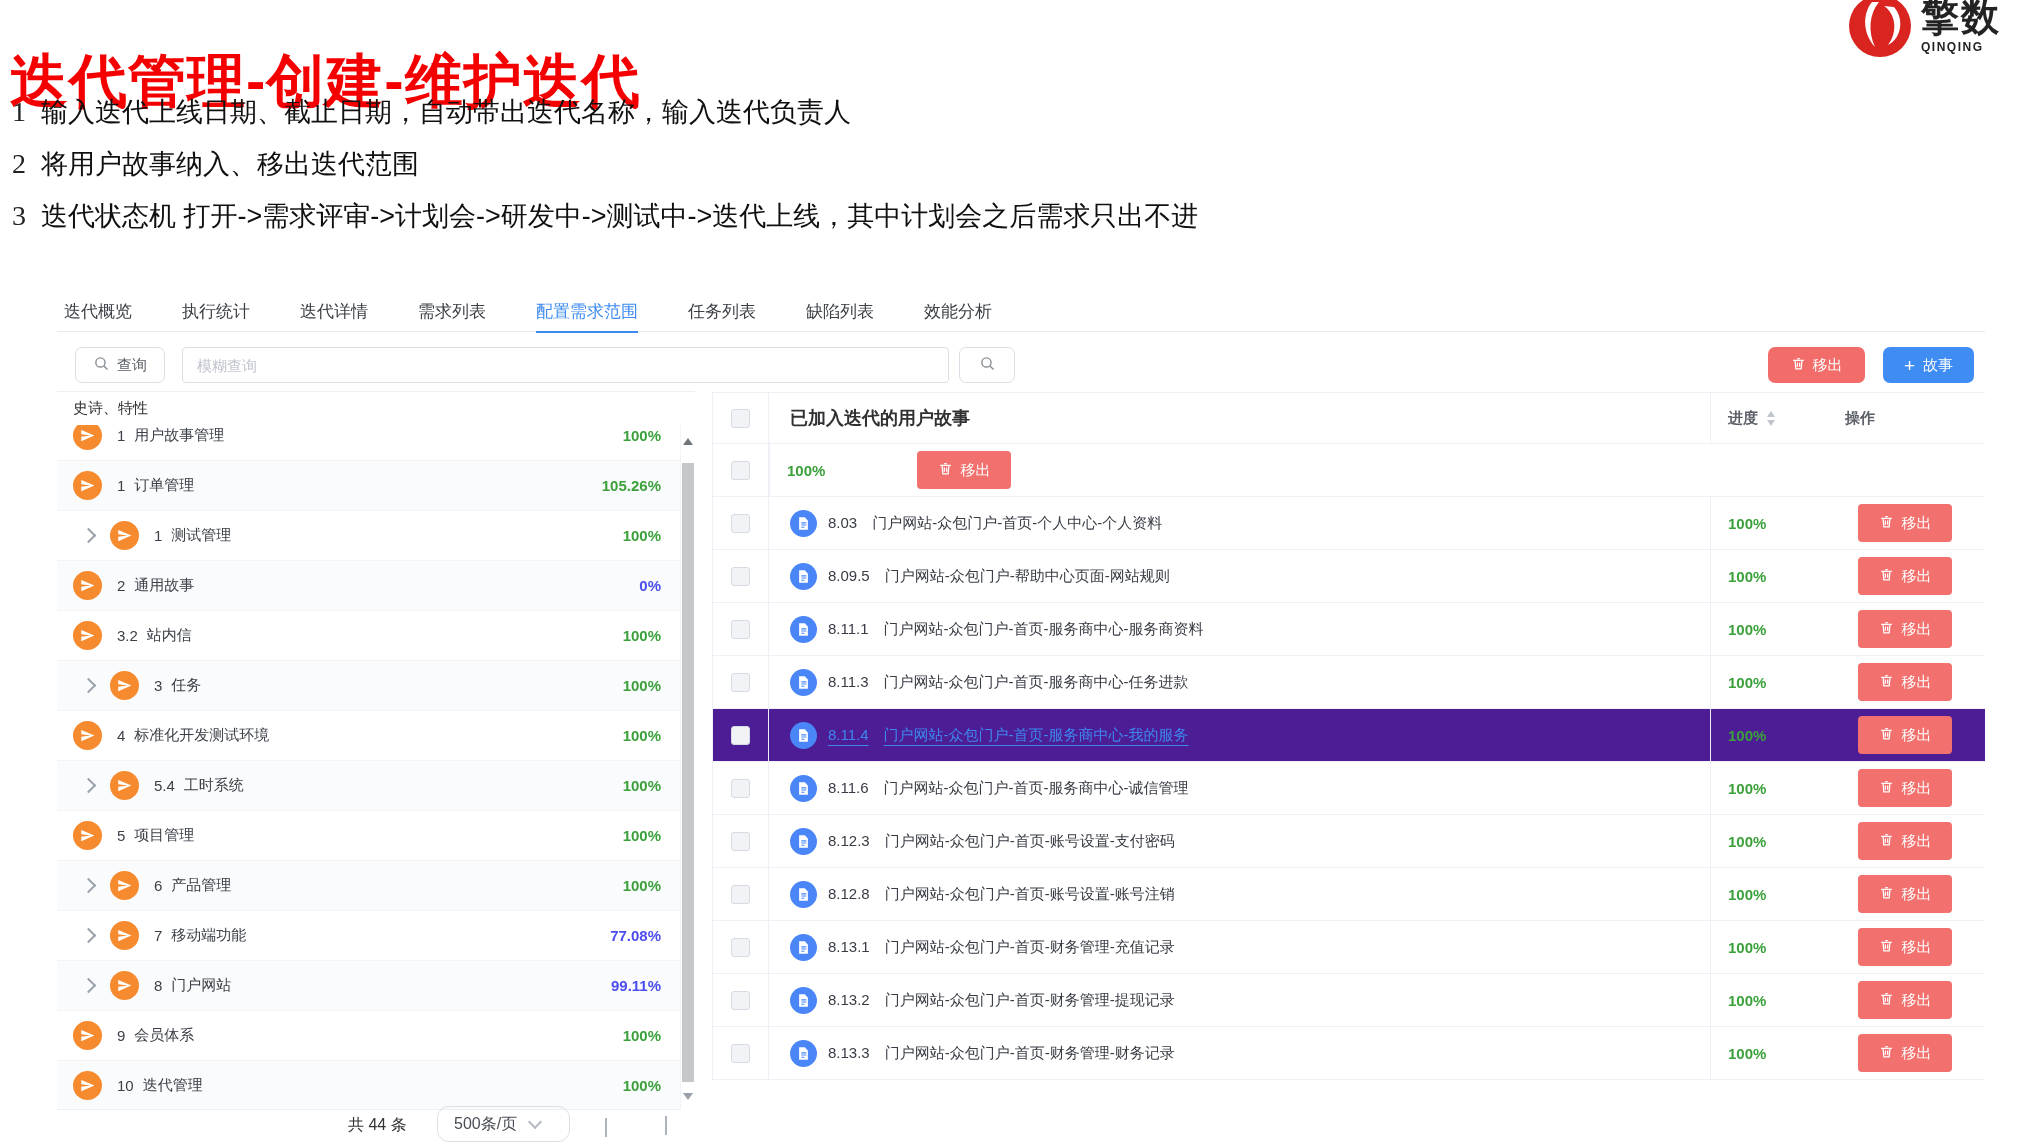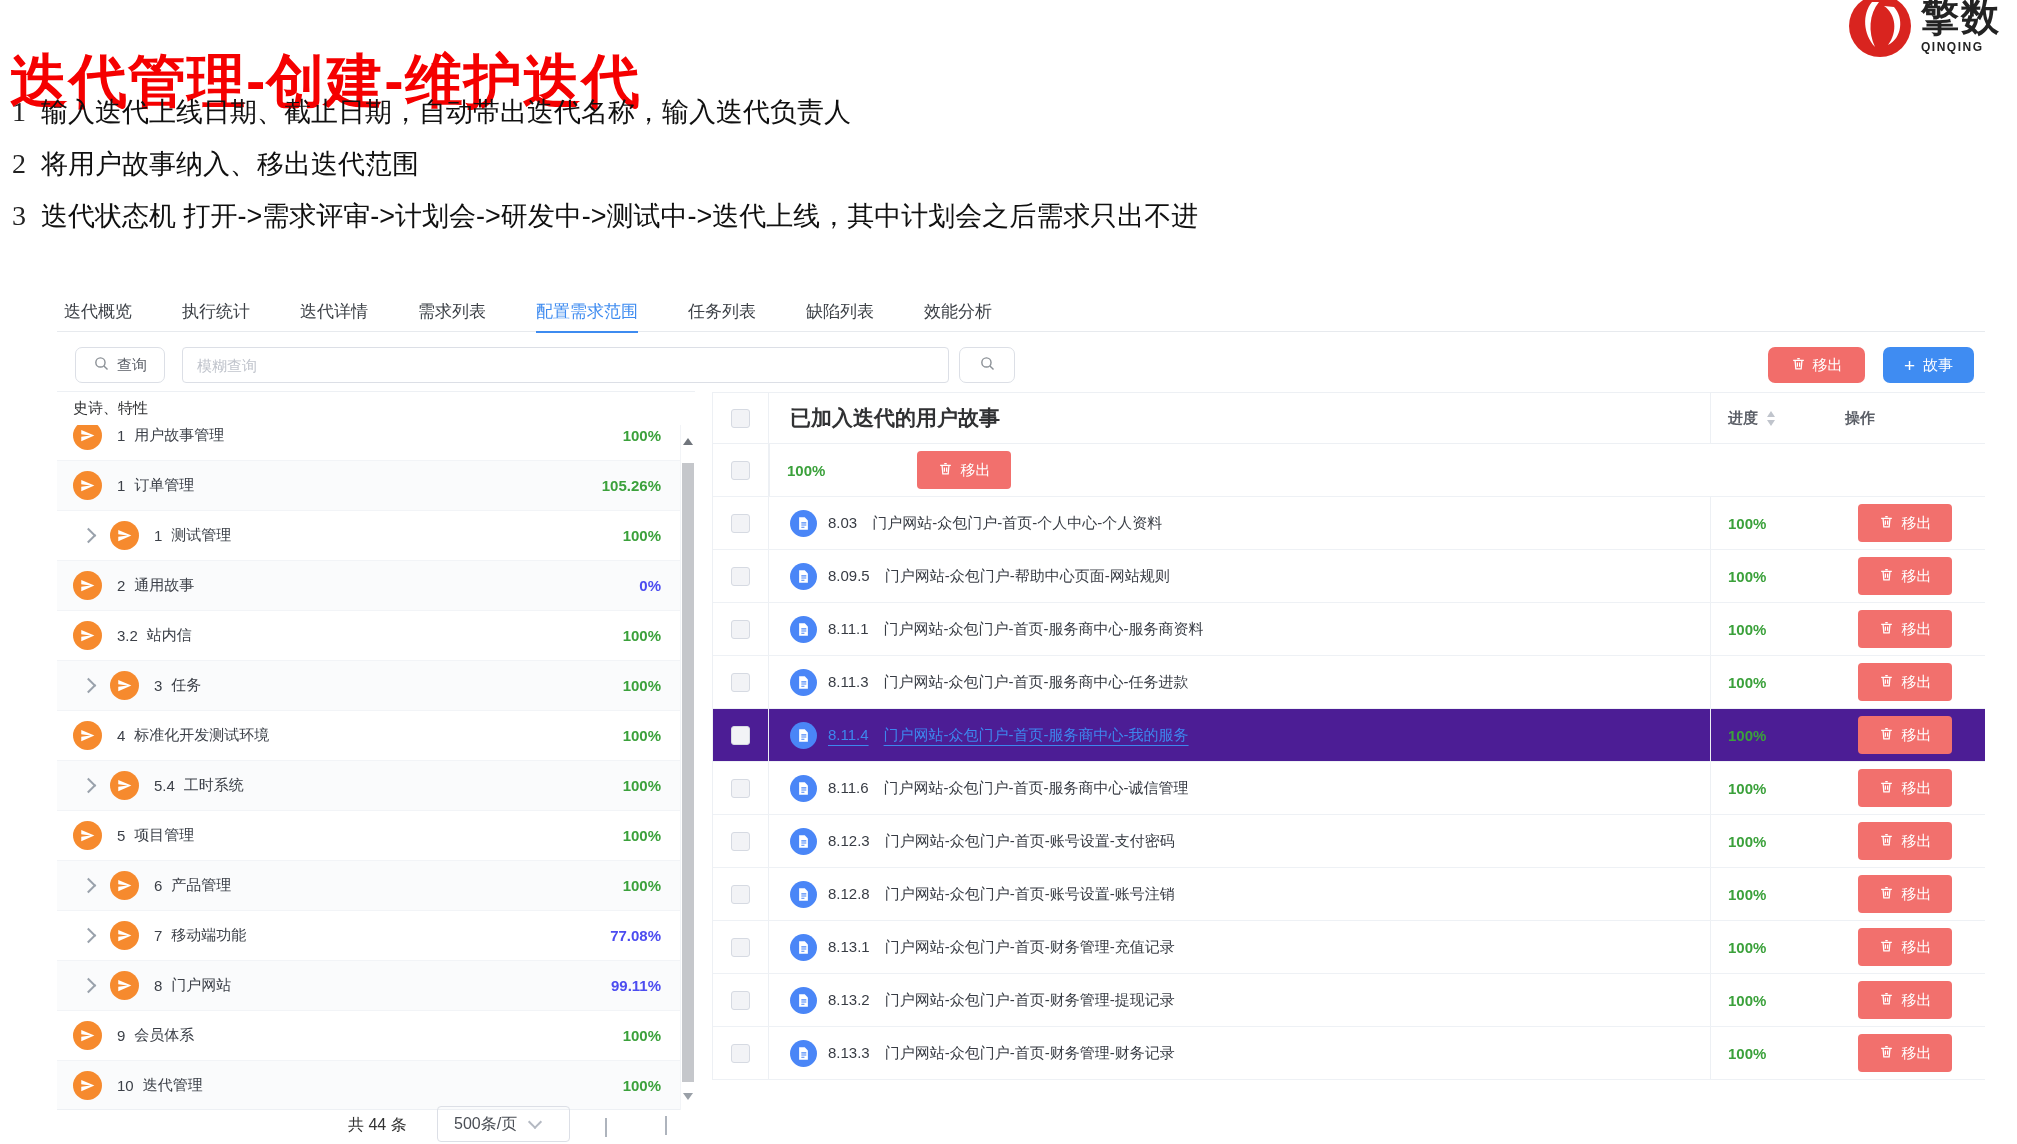--- a/index.html
+++ b/index.html
@@ -59,39 +59,39 @@
   .pct-green{color:#3ba13b}.pct-blue{color:#4c4cf0}
   .lp-scroll{position:absolute;top:33px;right:0;bottom:0;width:14px;background:#fff;border-left:1px solid #f2f4f7}
   .sb-btn{position:absolute;left:0;width:14px;height:20px;display:flex;align-items:center;justify-content:center;cursor:pointer}
   .sb-up{top:6px}.sb-down{bottom:4px}
   .tri-up{width:0;height:0;border-left:5px solid transparent;border-right:5px solid transparent;border-bottom:7px solid #70757c}
   .tri-down{width:0;height:0;border-left:5px solid transparent;border-right:5px solid transparent;border-top:7px solid #9aa0a8}
   .sb-thumb{position:absolute;left:1px;top:38px;bottom:28px;width:12px;background:#c5c7cb;cursor:pointer}
   
   .pager{position:absolute;left:57px;top:1106px;width:638px;height:38px;font-size:16px;color:#333}
   .pg-total{position:absolute;left:291px;top:9px;white-space:nowrap}
-  .pg-size{position:absolute;left:380px;top:0;width:133px;height:36px;border:1px solid #dcdfe6;border-radius:4px;
+  .pg-size{position:absolute;left:380px;top:0;width:133px;height:36px;border:1px solid #dcdfe6;border-radius:12px;
            display:flex;align-items:center;box-sizing:border-box;padding-left:16px;color:#4a4e55;cursor:pointer}
   .sel-caret{margin-left:13px;width:8px;height:8px;border-right:2px solid #b4b9c2;border-bottom:2px solid #b4b9c2;
              transform:rotate(45deg);margin-top:-5px}
   .pg-nav{position:absolute;top:12px;cursor:pointer}
   .pg-prev{left:548px}.pg-next{left:608px}
   .arrow-l{width:10px;height:10px;border-left:2px solid #aeb4bd;border-bottom:2px solid #aeb4bd;transform:rotate(45deg)}
   .arrow-r{width:10px;height:10px;border-right:2px solid #aeb4bd;border-top:2px solid #aeb4bd;transform:rotate(45deg)}
   
   .rtable{position:absolute;left:712px;top:392px;width:1273px;
           border-left:1px solid #edf0f4;border-top:1px solid #edf0f4;box-sizing:border-box;background:#fff}
   .thead{height:50px;display:flex;border-bottom:1px solid #edf0f4;align-items:center}
   .trow{height:52px;display:flex;border-bottom:1px solid #eef1f5;align-items:center;background:#fff}
   .trow.hl{background:#4c1d95}
   .c-check{width:55px;align-self:stretch;display:flex;align-items:center;justify-content:center;
            border-right:1px solid #edf0f4;flex:none}
   .checkbox{width:17px;height:17px;border:1px solid #d6dae2;border-radius:3px;background:#f2f3f6;cursor:pointer}
   .c-title{flex:1;display:flex;align-items:center;padding-left:21px;min-width:0}
-  .th-story{font-weight:700;font-size:21px;color:#303133}
+  .th-story{font-weight:700;font-size:18px;color:#303133}
   .doc-badge{width:27px;height:27px;border-radius:50%;background:#4a86f7;
              display:flex;align-items:center;justify-content:center;flex:none}
   .t-link{margin-left:11px;font-size:15px;color:#383c44;white-space:nowrap}
   .t-code{padding-right:15px}
   .trow.hl .t-link{color:#3d87ee;text-decoration:underline;text-underline-offset:5px}
   .c-prog{width:135px;align-self:stretch;display:flex;align-items:center;border-left:1px solid #edf0f4;
           padding-left:17px;box-sizing:border-box;flex:none}
   .th-label{font-size:15px;font-weight:700;color:#5a5e66}
   .prog-val{font-size:15px;font-weight:600;color:#3ba13b}
   .c-act{width:140px;display:flex;align-items:center;flex:none}

